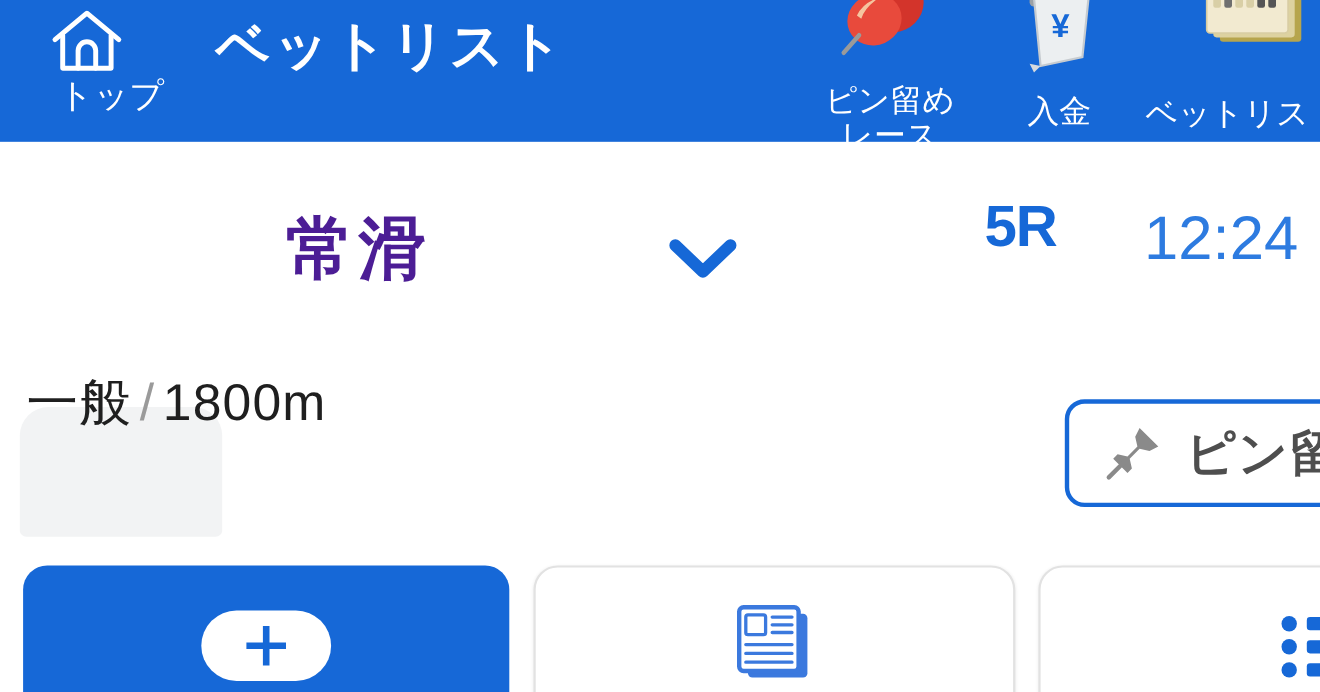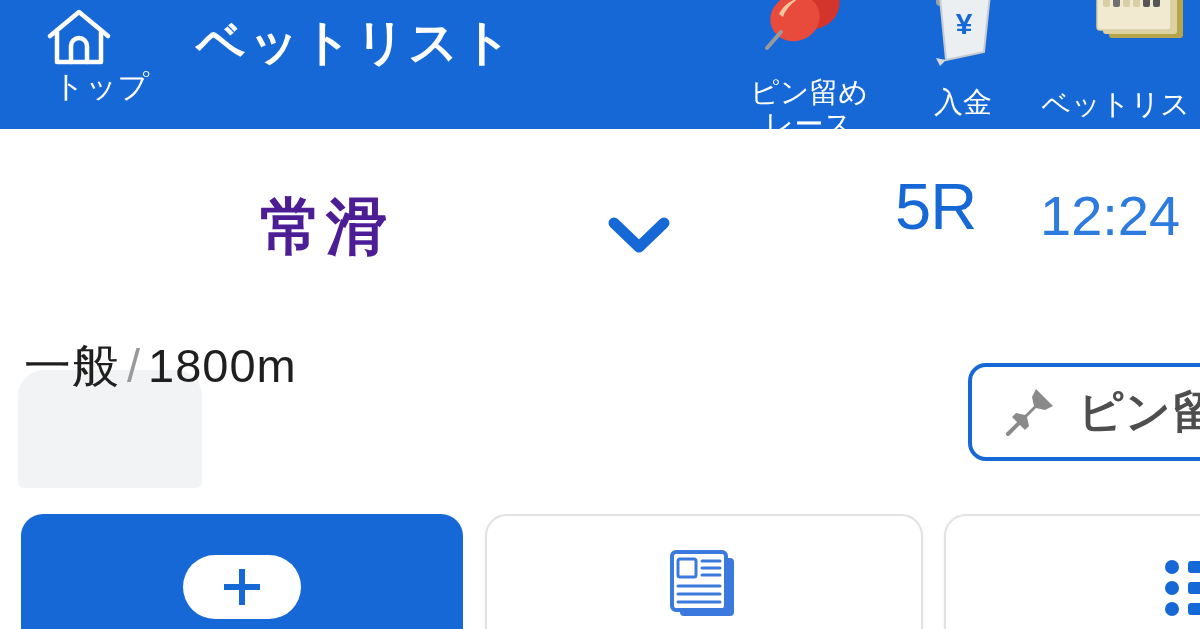--- a/index.html
+++ b/index.html
@@ -149,22 +149,22 @@
     left: 709px;
     top: 0;
     width: 483px;
     height: 163px;
   }
   .race-no {
     position: absolute;
     left: 186px;
     top: 42px;
     color: #1668D7;
-    font-size: 65px;
-    font-weight: 400;
+    font-size: 53px;
+    font-weight: 700;
     line-height: 72px;
     letter-spacing: -1px;
     white-space: nowrap;
   }
   .race-time {
     position: absolute;
     left: 331px;
     top: 61px;
     color: #2D7BE0;
     font-size: 56px;

